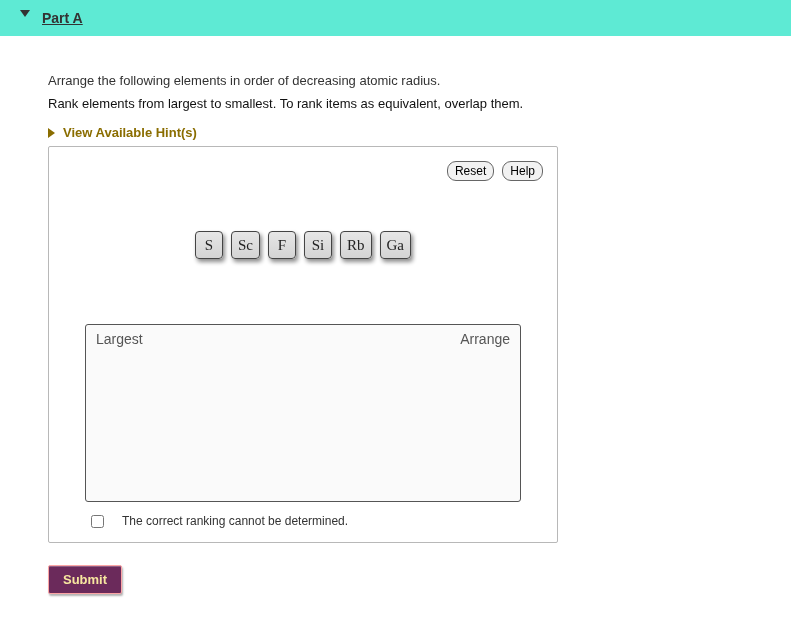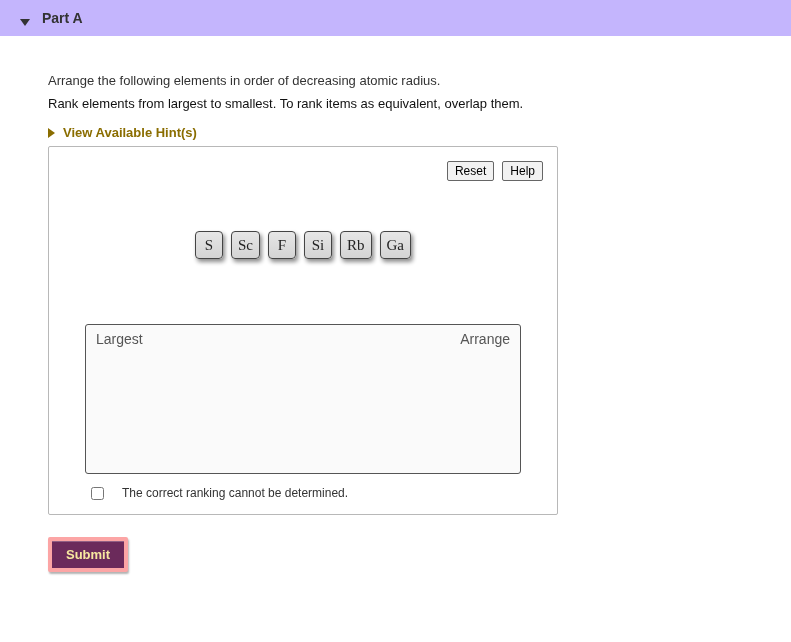--- a/index.html
+++ b/index.html
@@ -4,25 +4,26 @@
   <style>
     * { box-sizing: border-box; margin: 0; padding: 0; }
     body {
       font-family: Arial, Helvetica, sans-serif;
       font-size: 13px;
       color: #333;
       background: #fff;
       width: 791px;
     }
     .part-header {
-      background: #c4b5fd;
+      background: #5eead4;
       padding: 10px 20px;
       display: flex;
-      align-items: flex-end;
+      align-items: flex-start;
       gap: 12px;
+      text-decoration: underline;
     }
     .caret-down-icon {
       display: inline-block;
       width: 0; height: 0;
       border-left: 5px solid transparent;
       border-right: 5px solid transparent;
       border-top: 7px solid #333;
     }
     .part-title {
       font-weight: bold;
@@ -60,21 +61,21 @@
       display: flex;
       justify-content: flex-end;
       gap: 8px;
       margin-bottom: 50px;
     }
     .tool-btn {
       border: 1px solid #666;
       background: #f2f2f2;
       padding: 2px 7px;
       font-size: 12px;
-      border-radius: 2px;
+      border-radius: 9px;
       cursor: pointer;
       font-family: inherit;
     }
     .tiles-row {
       display: flex;
       justify-content: center;
       gap: 8px;
       margin-bottom: 65px;
     }
     .tile {
@@ -90,21 +91,21 @@
       font-family: Georgia, 'Times New Roman', serif;
       font-size: 15px;
       color: #222;
       cursor: grab;
       box-shadow: 2px 3px 4px rgba(0,0,0,0.45);
       user-select: none;
     }
     .dropzone {
       border: 1.5px solid #555;
       border-radius: 3px;
-      height: 150px;
+      height: 178px;
       margin: 0 22px 12px 22px;
       padding: 8px 12px;
       position: relative;
       background: #fafafa;
     }
     .drop-left-label {
       position: absolute;
       top: 6px; left: 10px;
       color: #555;
       font-size: 14px;
@@ -121,21 +122,21 @@
       gap: 18px;
       margin: 6px 0 0 28px;
       font-size: 12px;
       color: #333;
     }
     .checkbox-row input { cursor: pointer; }
     .submit-btn {
       margin-top: 22px;
       background: #6b2a5b;
       color: #f7e7a0;
-      border: 4px solid #fca5a5;
+      border: 1px solid #fca5a5;
       padding: 6px 14px;
       font-size: 13px;
       font-weight: bold;
       border-radius: 2px;
       cursor: pointer;
       font-family: inherit;
       box-shadow: inset 0 1px 0 rgba(255,255,255,0.25), 1px 2px 2px rgba(0,0,0,0.3);
     }
   </style>
 </head>

